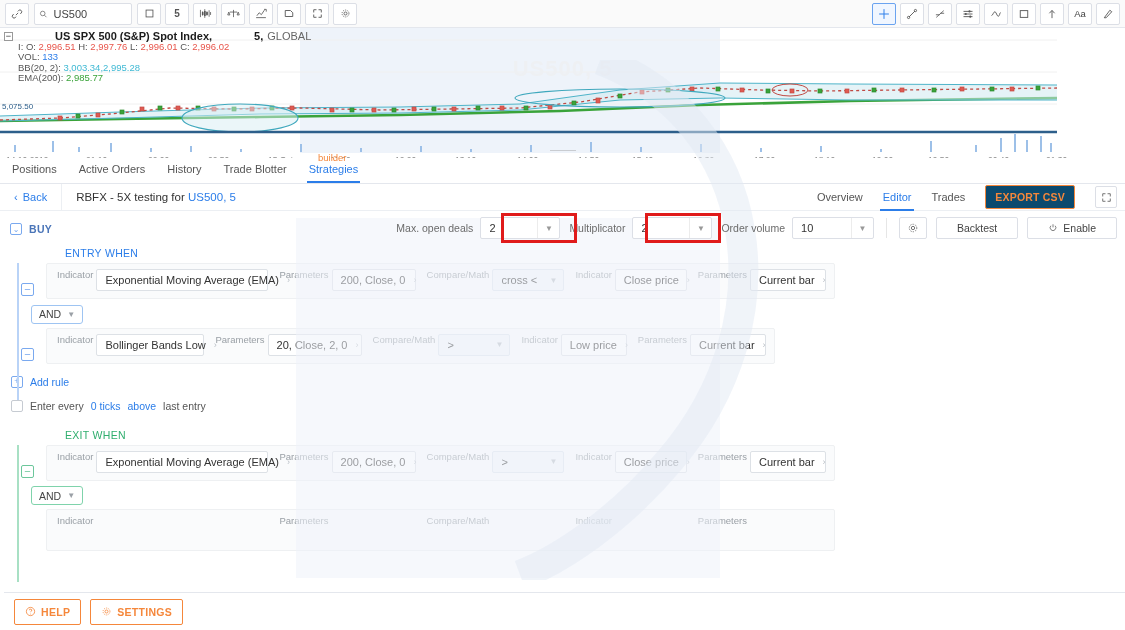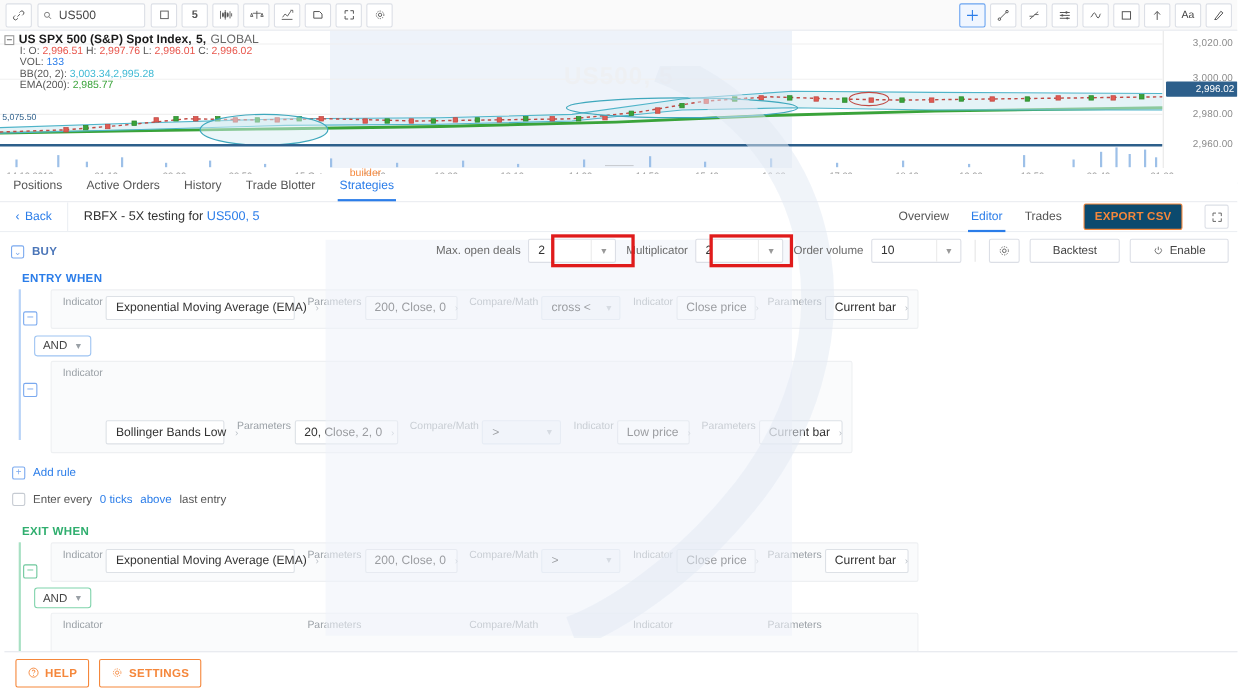--- a/index.html
+++ b/index.html
@@ -57,21 +57,21 @@
   .px-cur {
     position: absolute; right: 0; left: 2px;
     background: #2d5f8b; color: #fff; font-size: 9px;
     padding: 2px 3px; text-align: right; border-radius: 1px;
   }
   .legend {
     position: absolute; top: 3px; left: 4px; z-index: 6;
     font-size: 9.5px; line-height: 10.5px; color: #555;
   }
   .legend-title { font-size: 11px; font-weight: bold; color: #222; display: flex; align-items: center; gap: 4px; }
-  .legend-title .sym { color: #1b1b1b; }
+  .legend-title .sym { color: #1b1b1b; margin-left: 38px; }
   .legend-title .mute { font-weight: normal; color: #666; }
   .minus-box {
     display: inline-flex; width: 9px; height: 9px; border: 1px solid #999;
     align-items: center; justify-content: center; font-size: 9px; color: #777;
     line-height: 1; background: #fff;
   }
   .ohlc .red { color: #e8544a; }
   .v-blue { color: #2b7de9; }
   .v-cyan { color: #3fb9d4; }
   .v-green { color: #3aa33a; }
@@ -166,21 +166,21 @@
     font-size: 10.5px; color: #444; padding: 0 20px; cursor: pointer;
     display: flex; align-items: center; gap: 5px;
   }
 
   
   .editor {
     position: absolute; top: 218px; left: 0; width: 1125px; height: 374px;
     overflow: hidden; background: transparent;
   }
   .sect-label {
-    font-size: 10.5px; font-weight: bold; letter-spacing: .3px; padding-left: 20px;
+    font-size: 10.5px; font-weight: normal; letter-spacing: .3px; padding-left: 20px; margin-left: 45px;
   }
   .sect-label.entry { color: #2b7de9; }
   .sect-label.exit  { color: #2fae6e; }
 
   .buy-head { display: flex; align-items: center; gap: 7px; padding-left: 10px; height: 22px; }
   .cb-blue {
     width: 12px; height: 12px; border: 1px solid #7aa9ef; background: #fff;
     border-radius: 2px; display: flex; align-items: center; justify-content: center;
     color: #7aa9ef; font-size: 8px; cursor: pointer;
   }
@@ -560,27 +560,20 @@
       <div style="padding-left:14px;">
         <span>BB(20, 2):</span>
         <span class="v-cyan">3,003.34,2,995.28</span>
       </div>
       <div style="padding-left:14px;">
         <span>EMA(200):</span>
         <span class="v-green">2,985.77</span>
       </div>
     </div>
 
-    <div class="price-axis">
-      <div class="px-lbl" style="top:6px;">3,020.00</div>
-      <div class="px-lbl" style="top:38px;">3,000.00</div>
-      <div class="px-cur" style="top:46px;">2,996.02</div>
-      <div class="px-lbl" style="top:70px;">2,980.00</div>
-      <div class="px-lbl" style="top:98px;">2,960.00</div>
-    </div>
   </div>
 
   <div class="time-axis">
     <div class="tx-lbl" style="left:6px;">14.10.2019</div>
     <div class="tx-lbl" style="left:86px;">21:10</div>
     <div class="tx-lbl" style="left:148px;">22:00</div>
     <div class="tx-lbl" style="left:208px;">22:50</div>
     <div class="tx-lbl" style="left:268px;">15 Oct</div>
     <div class="tx-lbl" style="left:330px;">11:30</div>
     <div class="tx-lbl" style="left:395px;">12:20</div>
@@ -746,21 +739,21 @@
           <span>AND</span>
           <span class="caret">▼</span>
         </span>
       </div>
 
       <div class="rule-row">
         <span class="collapse-btn entry">−</span>
         <div class="rule-card">
           <div class="fld">
             <div class="flabel">Indicator</div>
-            <div class="ctl" style="width:108px;margin-top:48px;">
+            <div class="ctl" style="width:108px;">
               <span>Bollinger Bands Low</span>
               <span class="arrow">›</span>
             </div>
           </div>
           <div class="fld">
             <div class="flabel">Parameters</div>
             <div class="ctl" style="width:94px;">
               <span>20, Close, 2, 0</span>
               <span class="arrow">›</span>
             </div>

